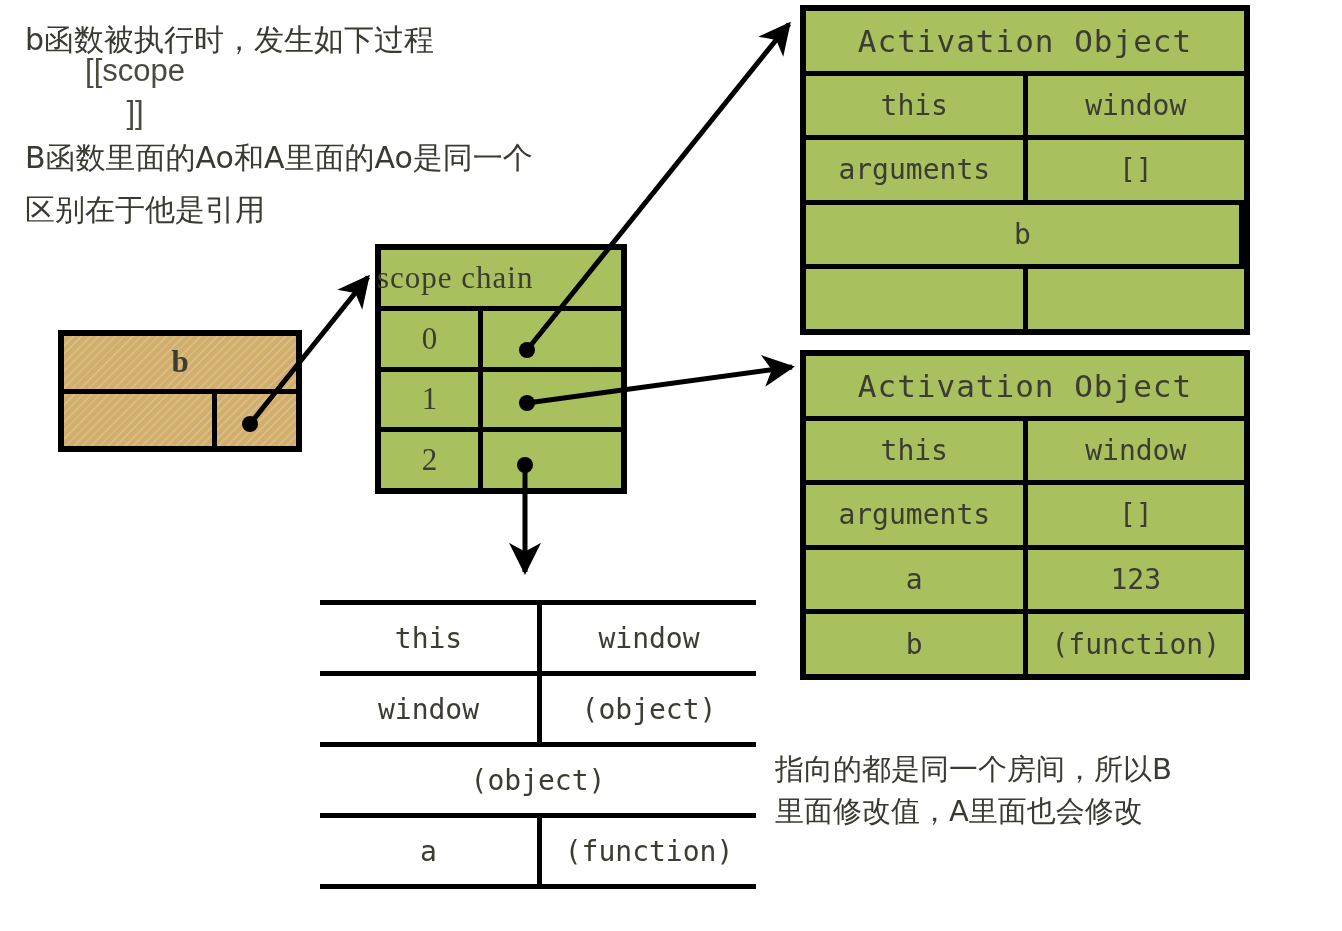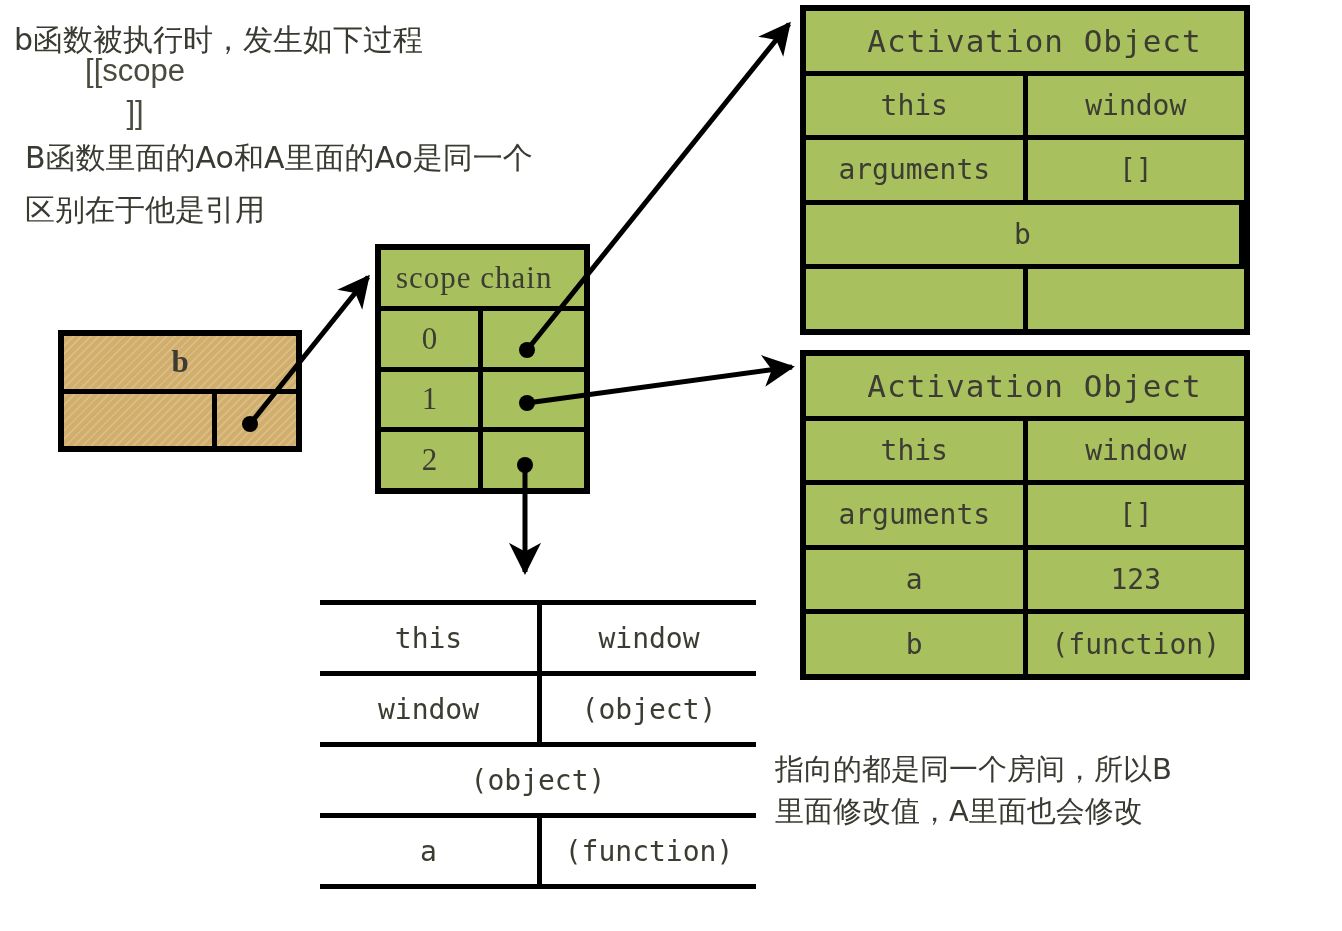--- a/index.html
+++ b/index.html
@@ -18,39 +18,39 @@
 
   
   .cn-note {
     color: #3a3a32;
     font-family: "DejaVu Sans", "Liberation Sans", sans-serif;
     font-size: 30px;
     line-height: 52px;
     white-space: pre-line;
     letter-spacing: 0px;
   }
-  #note-1 { left: 14px;  top: 14px;  }
+  #note-1 { left: 25px;  top: 14px;  }
   #note-2 { left: 25px;  top: 132px; }
   #note-3 { left: 775px; top: 748px; font-size: 29px; line-height: 42px; width: 560px;}
 
   
   .boxtable {
     box-sizing: border-box;
     border: 6px solid #000;
     background: #a9c05e;
     display: flex;
     flex-direction: column;
   }
   .boxtable .trow {
     display: flex;
     flex: 1 1 0;
     border-top: 5px solid #000;
     min-height: 0;
   }
-  .boxtable .trow:first-child { border-top: none; padding-left: 19px; }
+  .boxtable .trow:first-child { border-top: none; }
   .boxtable .cell {
     display: flex;
     align-items: center;
     justify-content: center;
     overflow: visible;
     white-space: nowrap;
     color: #3c3c33;
     font-family: "DejaVu Sans Mono", "Liberation Mono", monospace;
     font-size: 27px;
   }
@@ -62,21 +62,21 @@
     letter-spacing: 1px;
   }
 
   
   #ao-top   { left: 800px; top: 5px;   width: 450px; height: 330px; }
   #ao-bot   { left: 800px; top: 350px; width: 450px; height: 330px; }
   #ao-top .cell, #ao-bot .cell { font-size: 28px; }
   #ao-top .title, #ao-bot .title { font-size: 31px; }
 
   
-  #scope-chain { left: 375px; top: 244px; width: 215px; height: 250px; }
+  #scope-chain { left: 375px; top: 244px; width: 252px; height: 250px; }
   #scope-chain .title {
     font-size: 30px;
     justify-content: flex-start;
     padding-left: 2px;
     transform: translateX(-6px);
     font-family: "Liberation Serif", "DejaVu Serif", serif;
     color: #3c3c33;
   }
   #scope-chain .cell {
     font-family: "Liberation Serif", "DejaVu Serif", serif;

